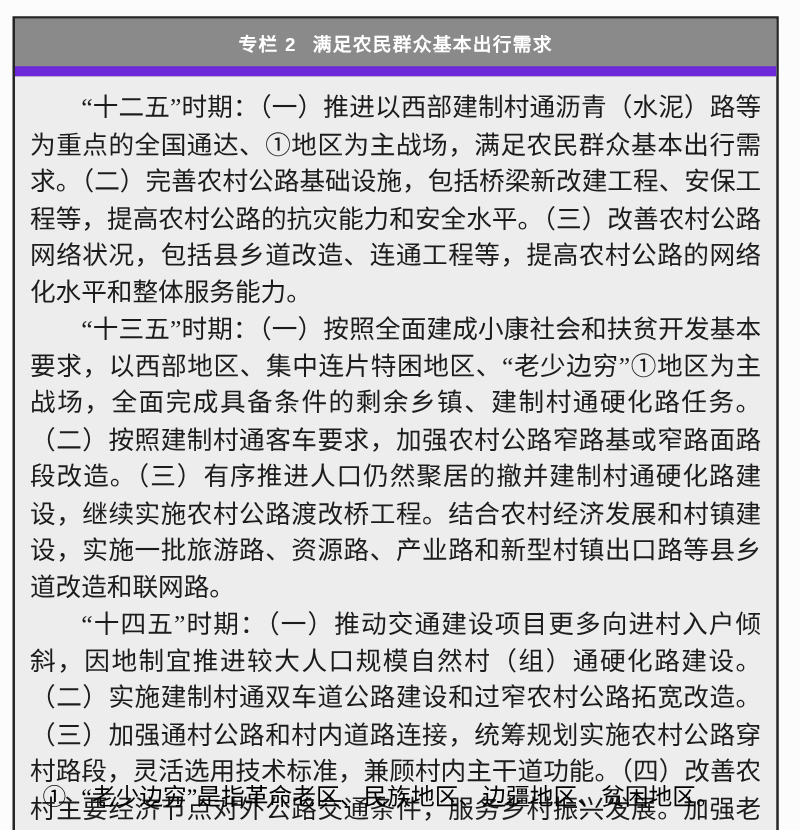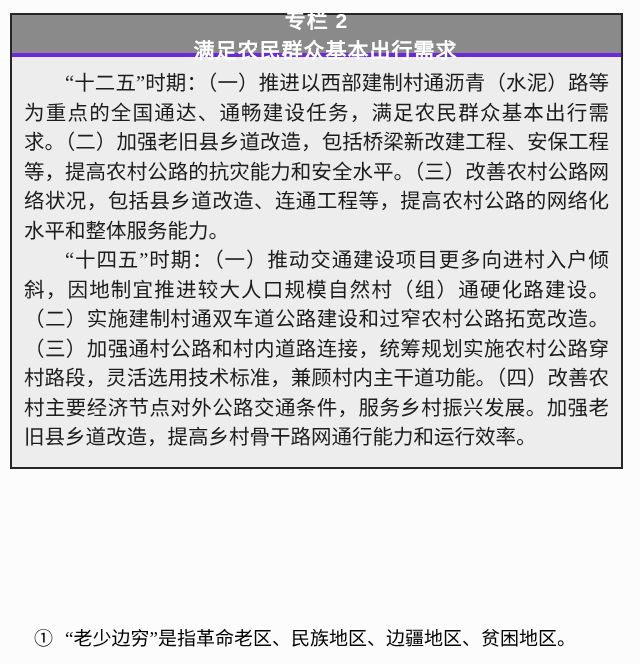--- a/index.html
+++ b/index.html
@@ -11,27 +11,26 @@
   }
   .column-box {
     position: absolute; left: 10px; top: 13px;
     width: 609px; box-sizing: content-box;
     border: 2px solid var(--box-border, #262626);
     background: var(--box-bg, #ededed);
   }
   .column-header {
     height: 38px;
     background: var(--header-bg, #8a8a8a);
-    border-bottom: 4px solid #6d28d9;
+    border-bottom: 8px solid #6d28d9;
     display: flex; align-items: center; justify-content: center;
     font-family: "Liberation Sans", "DejaVu Sans", sans-serif;
-    font-weight: bold; font-size: 21px;
+    font-weight: bold; font-size: 15px;
     color: var(--header-text, #ffffff);
     letter-spacing: 1px;
-    flex-direction: column;
   }
   .column-title { margin-left: 0.85em; }
   .column-body {
     padding: 12px 12px 14px 12px;
     font-size: 20.5px; line-height: 29.5px;
     color: var(--body-text, #1c1c1c);
     text-align: justify; text-justify: inter-ideograph;
   }
   .column-body p { margin: 0; text-indent: 2em; }
   .footnote {
@@ -43,20 +42,21 @@
 </style>
 </head>
 <body>
 
 <div class="column-box">
   <div class="column-header">
     <span class="column-label">专栏 2</span>
     <span class="column-title">满足农民群众基本出行需求</span>
   </div>
   <div class="column-body">
-    <p>“十二五”时期：（一）推进以西部建制村通沥青（水泥）路等为重点的全国通达、通畅建设任务，满足农民群众基本出行需求。（二）加强老旧县乡道改造，包括桥梁新改建工程、安保工程等，提高农村公路的抗灾能力和安全水平。（三）改善农村公路网络状况，包括县乡道改造、连通工程等，提高农村公路的网络化水平和整体服务能力。</p>
+    <p>“十二五”时期：（一）推进以西部建制村通沥青（水泥）路等为重点的全国通达、①地区为主战场，满足农民群众基本出行需求。（二）完善农村公路基础设施，包括桥梁新改建工程、安保工程等，提高农村公路的抗灾能力和安全水平。（三）改善农村公路网络状况，包括县乡道改造、连通工程等，提高农村公路的网络化水平和整体服务能力。</p>
+    <p>“十三五”时期：（一）按照全面建成小康社会和扶贫开发基本要求，以西部地区、集中连片特困地区、“老少边穷”①地区为主战场，全面完成具备条件的剩余乡镇、建制村通硬化路任务。（二）按照建制村通客车要求，加强农村公路窄路基或窄路面路段改造。（三）有序推进人口仍然聚居的撤并建制村通硬化路建设，继续实施农村公路渡改桥工程。结合农村经济发展和村镇建设，实施一批旅游路、资源路、产业路和新型村镇出口路等县乡道改造和联网路。</p>
     <p>“十四五”时期：（一）推动交通建设项目更多向进村入户倾斜，因地制宜推进较大人口规模自然村（组）通硬化路建设。（二）实施建制村通双车道公路建设和过窄农村公路拓宽改造。（三）加强通村公路和村内道路连接，统筹规划实施农村公路穿村路段，灵活选用技术标准，兼顾村内主干道功能。（四）改善农村主要经济节点对外公路交通条件，服务乡村振兴发展。加强老旧县乡道改造，提高乡村骨干路网通行能力和运行效率。</p>
   </div>
 </div>
 
 <div class="footnote">
   <span class="footnote-marker">①</span><span>“老少边穷”是指革命老区、民族地区、边疆地区、贫困地区。</span>
 </div>
 
 </body></html>

